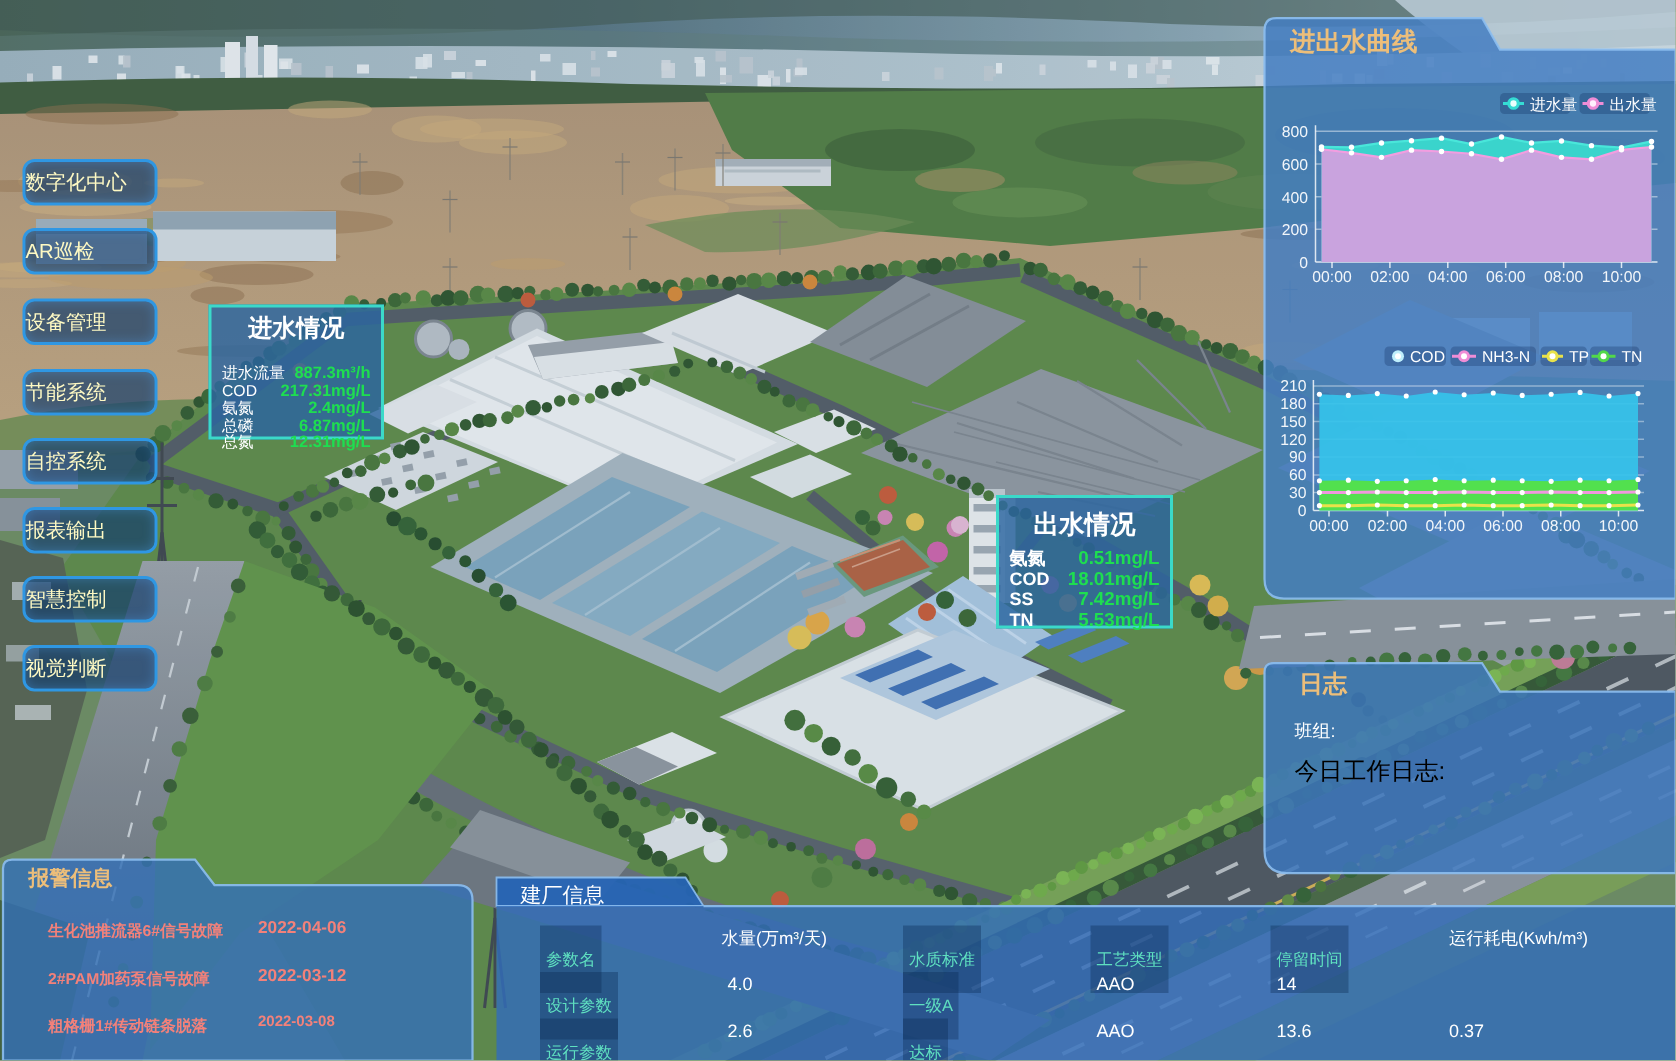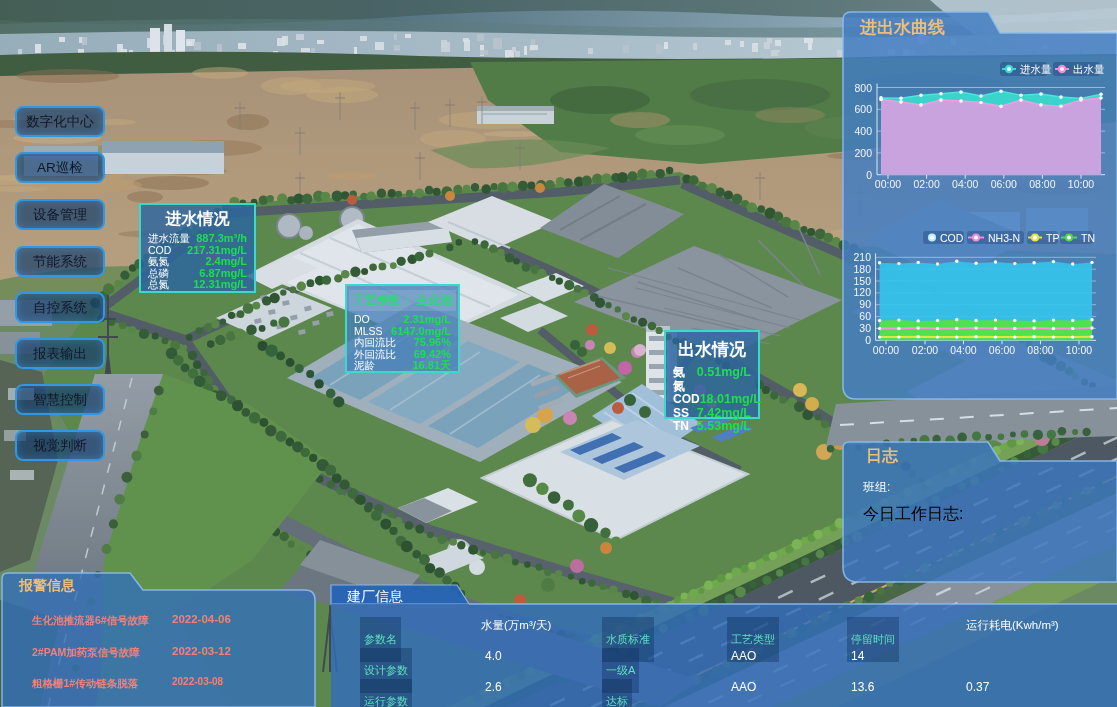--- a/index.html
+++ b/index.html
@@ -1,19 +1,19 @@
 <!DOCTYPE html>
 <html><head><meta charset="utf-8">
 <style>
 *{margin:0;padding:0;box-sizing:border-box}
 body{font-family:"Liberation Sans",sans-serif}
 #stage{position:relative;width:1117px;height:707px;overflow:hidden;background:#6b8a5a}
 .abs{position:absolute}
 .mbtn{position:absolute;left:15px;width:90px;height:31px;border:2px solid #2f97e3;border-radius:8px;
-background:rgba(22,62,108,0.70);color:#0f172a;font-size:13.5px;text-align:center;line-height:27px;box-shadow:inset 0 0 8px rgba(80,170,255,0.35)}
+background:rgba(22,62,108,0.70);color:#fef9c3;font-size:13.5px;line-height:27px;box-shadow:inset 0 0 8px rgba(80,170,255,0.35)}
 .dpanel{position:absolute;border:2.5px solid #3bd9c9;background:rgba(43,101,160,0.82);color:#fff}
 .dpanel .ttl{text-align:center;font-weight:700;font-size:16px;margin-top:4px}
 .dpanel .row{display:flex;justify-content:space-between;padding:0 7px;line-height:11.6px;font-size:10.5px}
 .dpanel .row b{color:#1ede50;font-size:11px;font-weight:700}
 .axl{font-size:10.5px;fill:#f2f6fa}
 .leg{font-size:10.5px;fill:#fff}
 .ttl-or{position:absolute;color:#ecbe7a;font-weight:700}
 .tcell{position:absolute;font-size:11px;color:#5fe0c0;background:rgba(10,40,80,0.35);padding:15px 4px}
 .tval{position:absolute;font-size:12px;color:#fff}
 </style></head>
@@ -1247,21 +1247,21 @@
 <div class="mbtn" style="top:292px">自控系统</div>
 
 <div class="mbtn" style="top:338px">报表输出</div>
 
 <div class="mbtn" style="top:384px">智慧控制</div>
 
 <div class="mbtn" style="top:430px">视觉判断</div>
 
 <div class="dpanel" style="left:139px;top:203px;width:117px;height:90px">
 <div class="ttl">进水情况</div>
-<div class="row" style="margin-top:3px">
+<div class="row" style="margin-top:14px">
         <span>进水流量</span>
         <b>887.3m³/h</b>
       </div>
 <div class="row">
         <span>COD</span>
         <b>217.31mg/L</b>
       </div>
 <div class="row">
         <span>氨氮</span>
         <b>2.4mg/L</b>
@@ -1269,45 +1269,22 @@
 <div class="row">
         <span>总磷</span>
         <b>6.87mg/L</b>
       </div>
 <div class="row">
         <span>总氮</span>
         <b>12.31mg/L</b>
       </div>
 </div>
 
-<div class="dpanel" style="left:345px;top:284px;width:115px;height:89px;background:rgba(70,128,185,0.78)">
-<div class="ttl" style="color:#2fd877;font-size:12px;background:rgba(255,255,255,0.12);margin:4px 2px 3px;padding:2px 0;white-space:nowrap">工艺参数： 生化池</div>
-<div class="row">
-        <span>DO</span>
-        <b>2.31mg/L</b>
-      </div>
-<div class="row">
-        <span>MLSS</span>
-        <b>6147.0mg/L</b>
-      </div>
-<div class="row">
-        <span>内回流比</span>
-        <b>75.96%</b>
-      </div>
-<div class="row">
-        <span>外回流比</span>
-        <b>69.42%</b>
-      </div>
-<div class="row">
-        <span>泥龄</span>
-        <b>16.81天</b>
-      </div>
-</div>
-
-<div class="dpanel" style="left:664px;top:330px;width:96px;height:89px">
+
+<div class="dpanel" style="left:664px;top:330px;width:118px;height:89px">
 <div class="ttl" style="font-size:17px;margin-top:6px">出水情况</div>
 <div class="row" style="margin-top:5px;line-height:13.5px">
         <span style="font-weight:700;font-size:12px">氨氮</span>
         <b style="font-size:12.5px">0.51mg/L</b>
       </div>
 <div class="row" style="line-height:13.5px">
         <span style="font-weight:700;font-size:12px">COD</span>
         <b style="font-size:12.5px">18.01mg/L</b>
       </div>
 <div class="row" style="line-height:13.5px">

